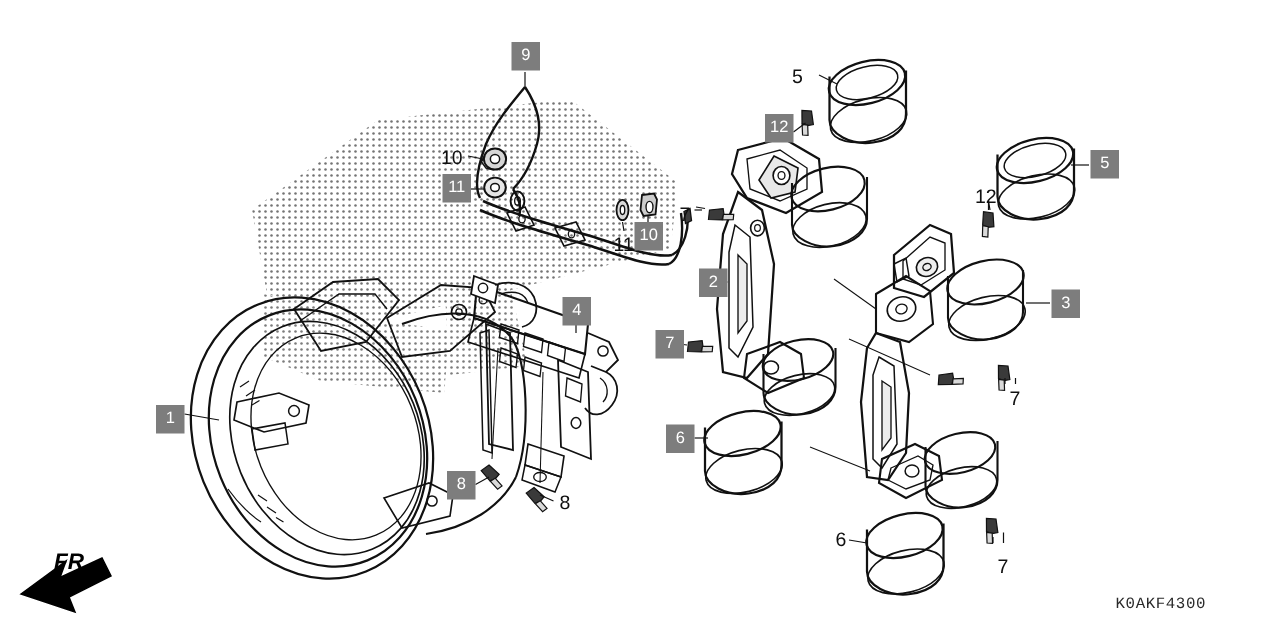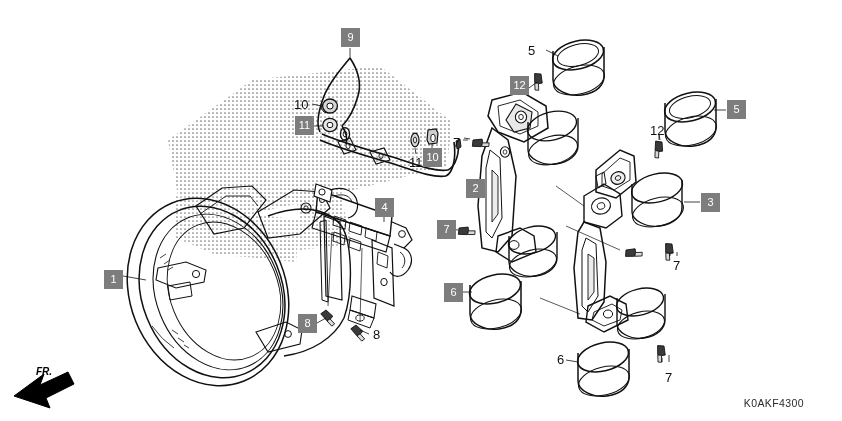--- a/index.html
+++ b/index.html
@@ -45,28 +45,28 @@
     z-index: 20;
     white-space: nowrap;
   }
   #partcode {
     position: absolute;
     right: 38px;
     bottom: 12px;
     font-size: 10.5px;
     color: #2a2a2a;
     letter-spacing: 0.4px;
-    font-family: Liberation Sans, sans-serif;
+    font-family: Liberation Mono, monospace;
     z-index: 20;
   }
   #fr-label {
     position: absolute;
     left: 36px;
     top: 366px;
-    font-size: 10px;
+    font-size: 15px;
     font-weight: bold;
     font-style: italic;
     color: #000000;
     z-index: 21;
     font-family: "Liberation Sans", sans-serif;
     text-align: center;
   }
 </style>
 </head>
 <body>

